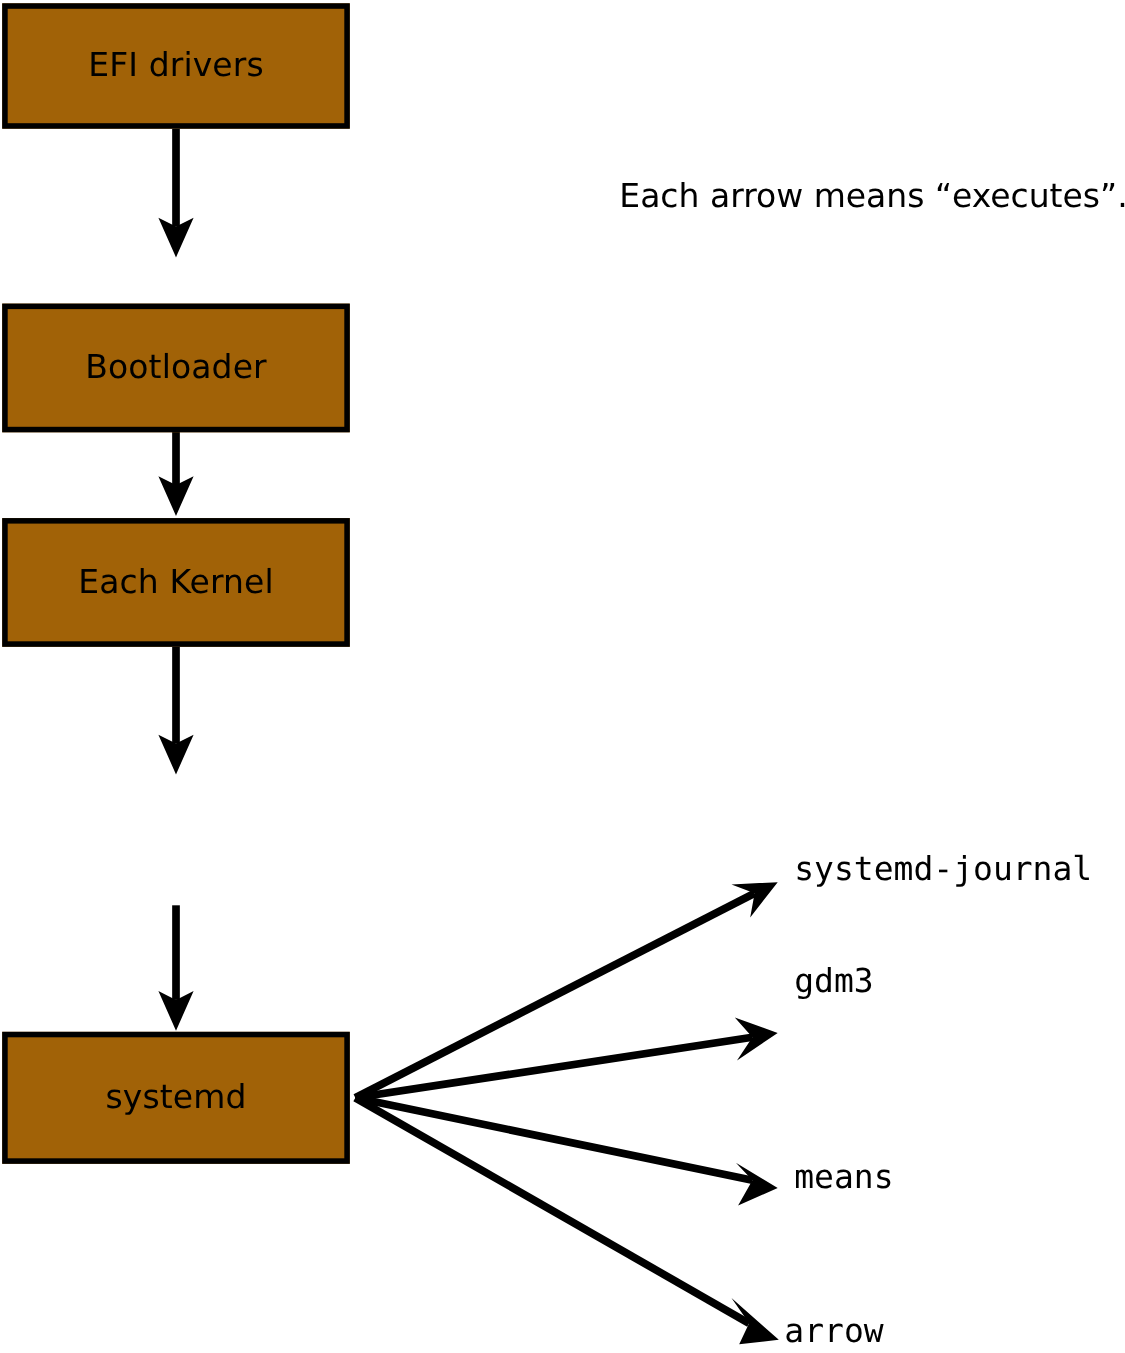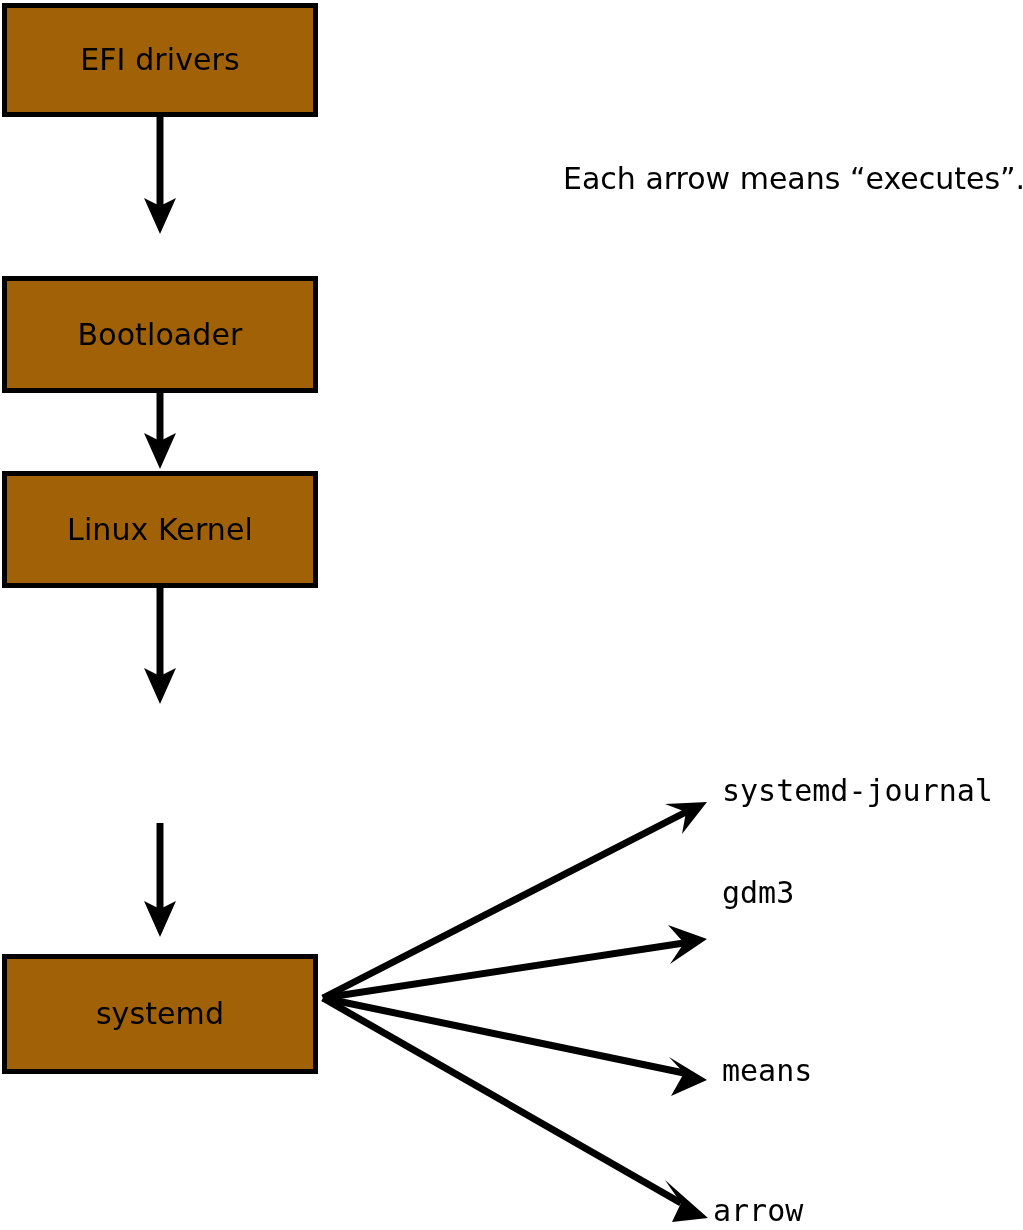--- a/index.html
+++ b/index.html
@@ -101,25 +101,25 @@
 
   <div class="stage-box" style="left:2px; top:3px; width:316px; height:114px;">
     <span class="stage-label">EFI drivers</span>
   </div>
 
   <div class="stage-box" style="left:2px; top:236px; width:316px; height:117px;margin-top:40px;">
     <span class="stage-label">Bootloader</span>
   </div>
 
   <div class="stage-box" style="left:2px; top:471px; width:316px; height:117px;">
-    <span class="stage-label">Linux Kernel</span>
+    <span class="stage-label">Each Kernel</span>
   </div>
 
 
-  <div class="stage-box" style="left:2px; top:938px; width:316px; height:120px;margin-top:16px;">
+  <div class="stage-box" style="left:2px; top:938px; width:316px; height:120px;">
     <span class="stage-label">systemd</span>
   </div>
 
   <div class="proc-label" style="left:722px; top:776px;">systemd-journal</div>
 
   <div class="proc-label" style="left:722px; top:878px;">gdm3</div>
 
   <div class="proc-label" style="left:722px; top:1056px;">means</div>
 
   <div class="proc-label" style="left:713px; top:1196px;">arrow</div>

